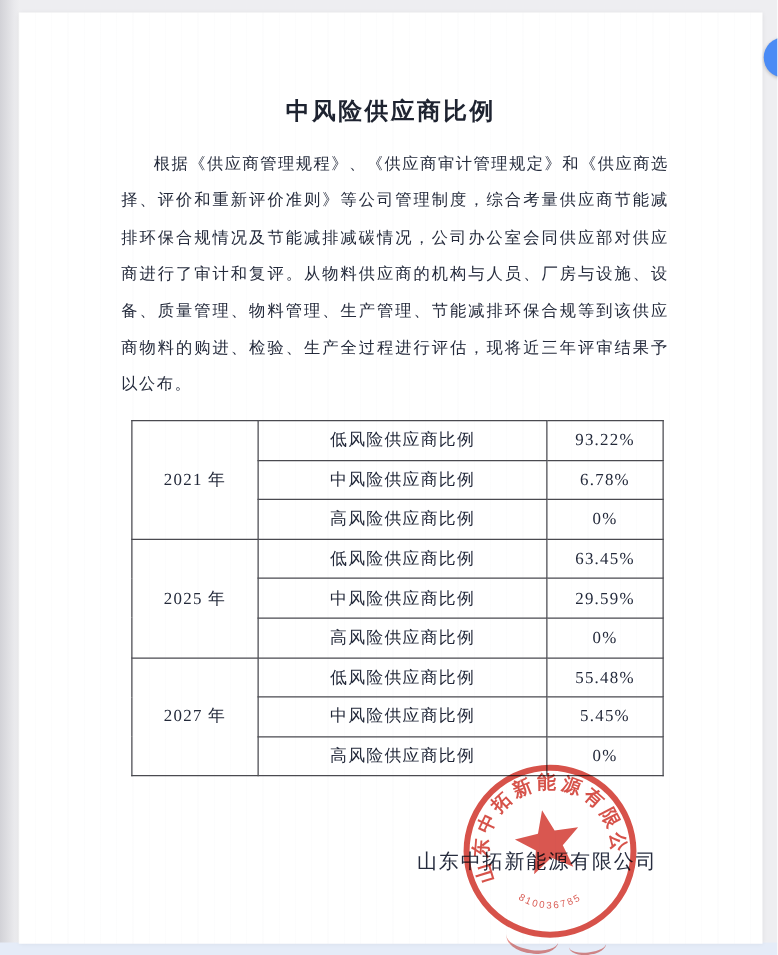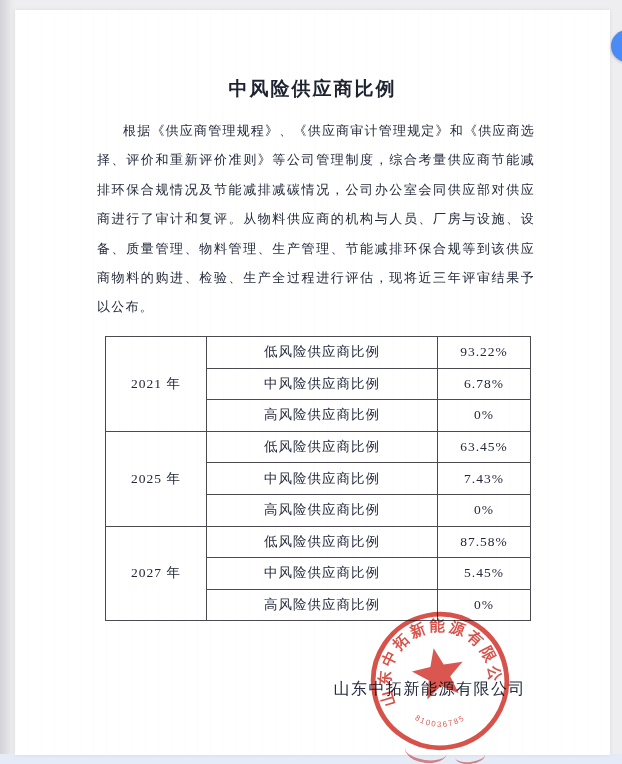--- a/index.html
+++ b/index.html
@@ -121,32 +121,32 @@
         </tr>
       </tbody>
       <tbody>
         <tr>
           <td class="col-year" rowspan="3">2025 年</td>
           <td class="col-label">低风险供应商比例</td>
           <td class="col-value">63.45%</td>
         </tr>
         <tr>
           <td class="col-label">中风险供应商比例</td>
-          <td class="col-value">7.43%</td>
+          <td class="col-value">29.59%</td>
         </tr>
         <tr>
           <td class="col-label">高风险供应商比例</td>
           <td class="col-value">0%</td>
         </tr>
       </tbody>
       <tbody>
         <tr>
           <td class="col-year" rowspan="3">2027 年</td>
           <td class="col-label">低风险供应商比例</td>
-          <td class="col-value">87.58%</td>
+          <td class="col-value">55.48%</td>
         </tr>
         <tr>
           <td class="col-label">中风险供应商比例</td>
           <td class="col-value">5.45%</td>
         </tr>
         <tr>
           <td class="col-label">高风险供应商比例</td>
           <td class="col-value">0%</td>
         </tr>
       </tbody>

